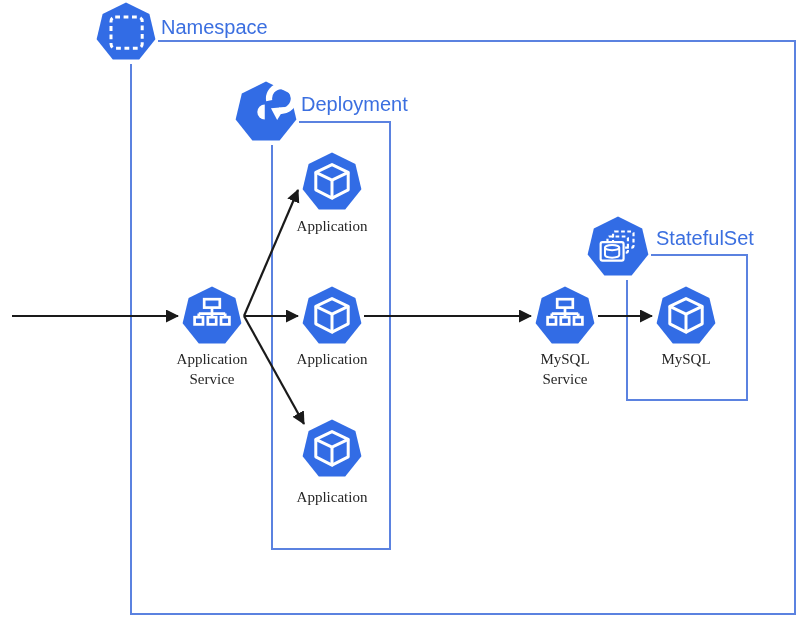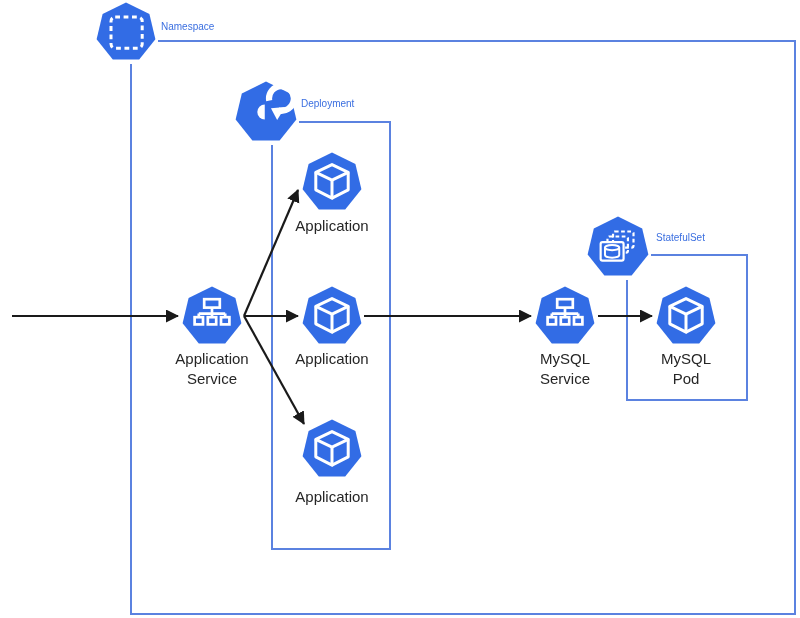--- a/index.html
+++ b/index.html
@@ -14,26 +14,26 @@
   .canvas{
     position:relative;width:800px;height:618px;overflow:hidden;
     background:var(--background,#fff);
     font-family:"Liberation Sans",sans-serif;
   }
   .layer{position:absolute;left:0;top:0;}
   .box{fill:none;stroke:var(--container-border,#5B82E0);stroke-width:2;}
   .arrow{fill:none;stroke:var(--arrow,#1A1A1A);stroke-width:2.2;}
   .icon{position:absolute;display:block;}
   .clabel{
-    position:absolute;font-size:10px;line-height:18px;white-space:nowrap;
+    position:absolute;font-size:20px;line-height:18px;white-space:nowrap;
     color:var(--container-label,#3B6FE0);
   }
   .nlabel{
     position:absolute;width:130px;text-align:center;
-    font-size:15px;line-height:20px;color:var(--node-label,#262626);
+    font-size:15px;line-height:20px;color:var(--node-label,#262626);font-family:Liberation Serif, serif;
   }
 </style>
 </head>
 <body>
 
 <div class="canvas">
 
   <svg class="layer" width="800" height="618" viewBox="0 0 800 618">
     <defs>
       <marker id="ah" markerUnits="userSpaceOnUse" markerWidth="14" markerHeight="14" refX="12" refY="6.5" orient="auto">
@@ -137,16 +137,15 @@
   </div>
   <div class="nlabel" style="left:267px;top:487px">
     <div>Application</div>
   </div>
   <div class="nlabel" style="left:500px;top:349px">
     <div>MySQL</div>
     <div>Service</div>
   </div>
   <div class="nlabel" style="left:621px;top:349px">
     <div>MySQL</div>
-    <div>Pod</div>
   </div>
 
 </div>
 
 </body></html>

